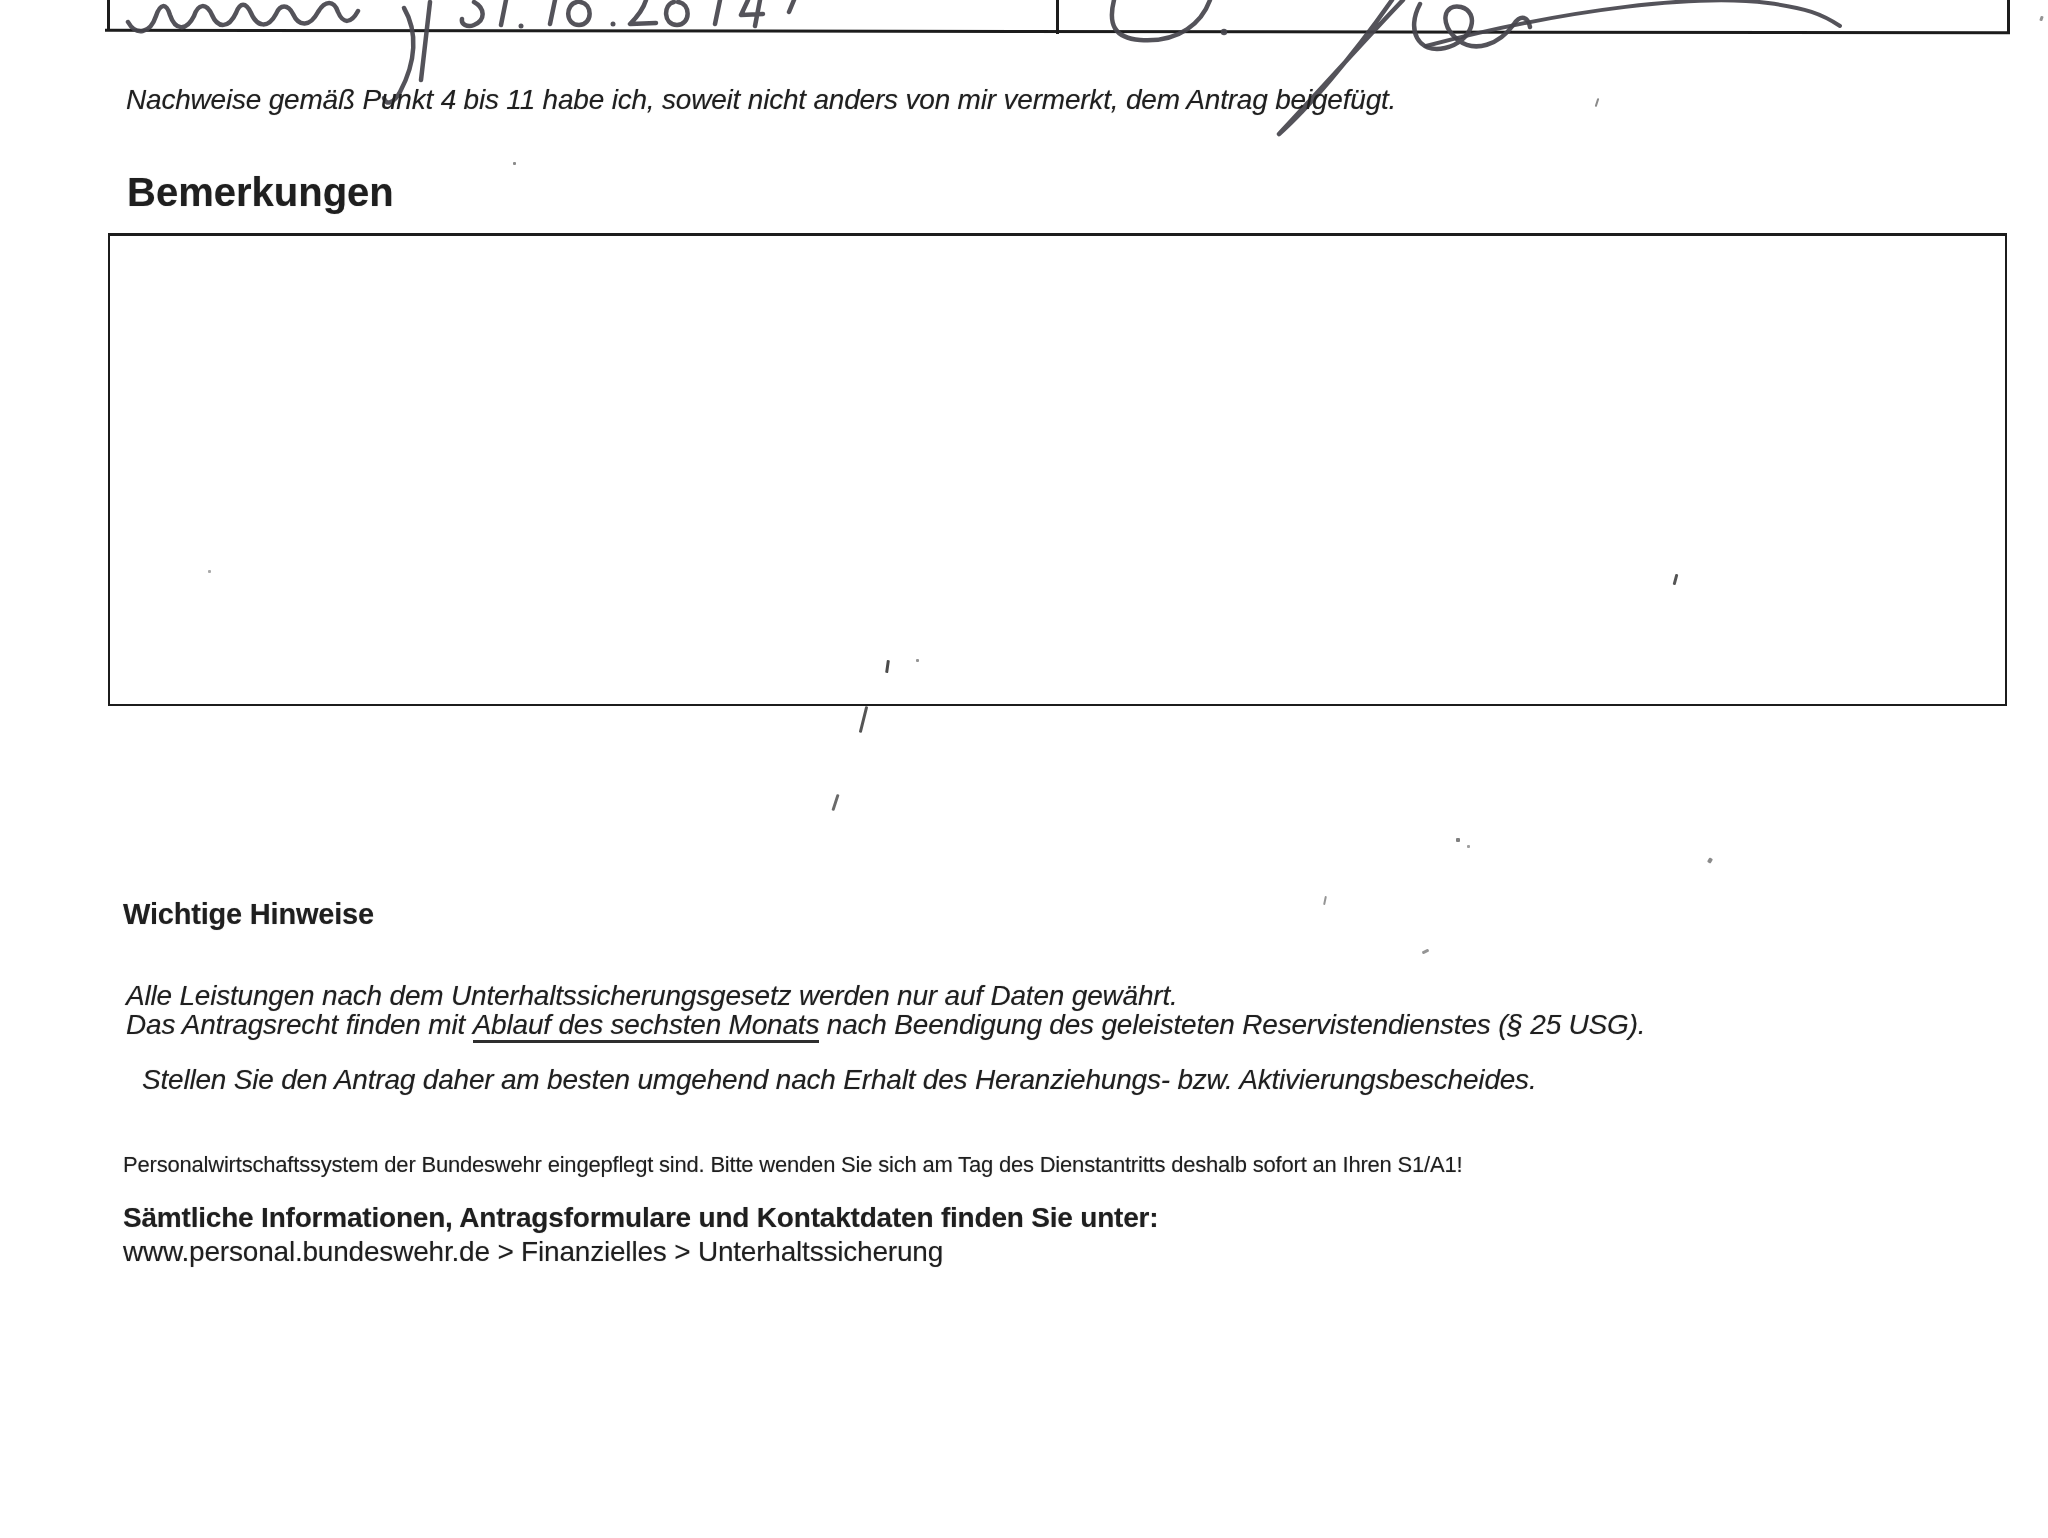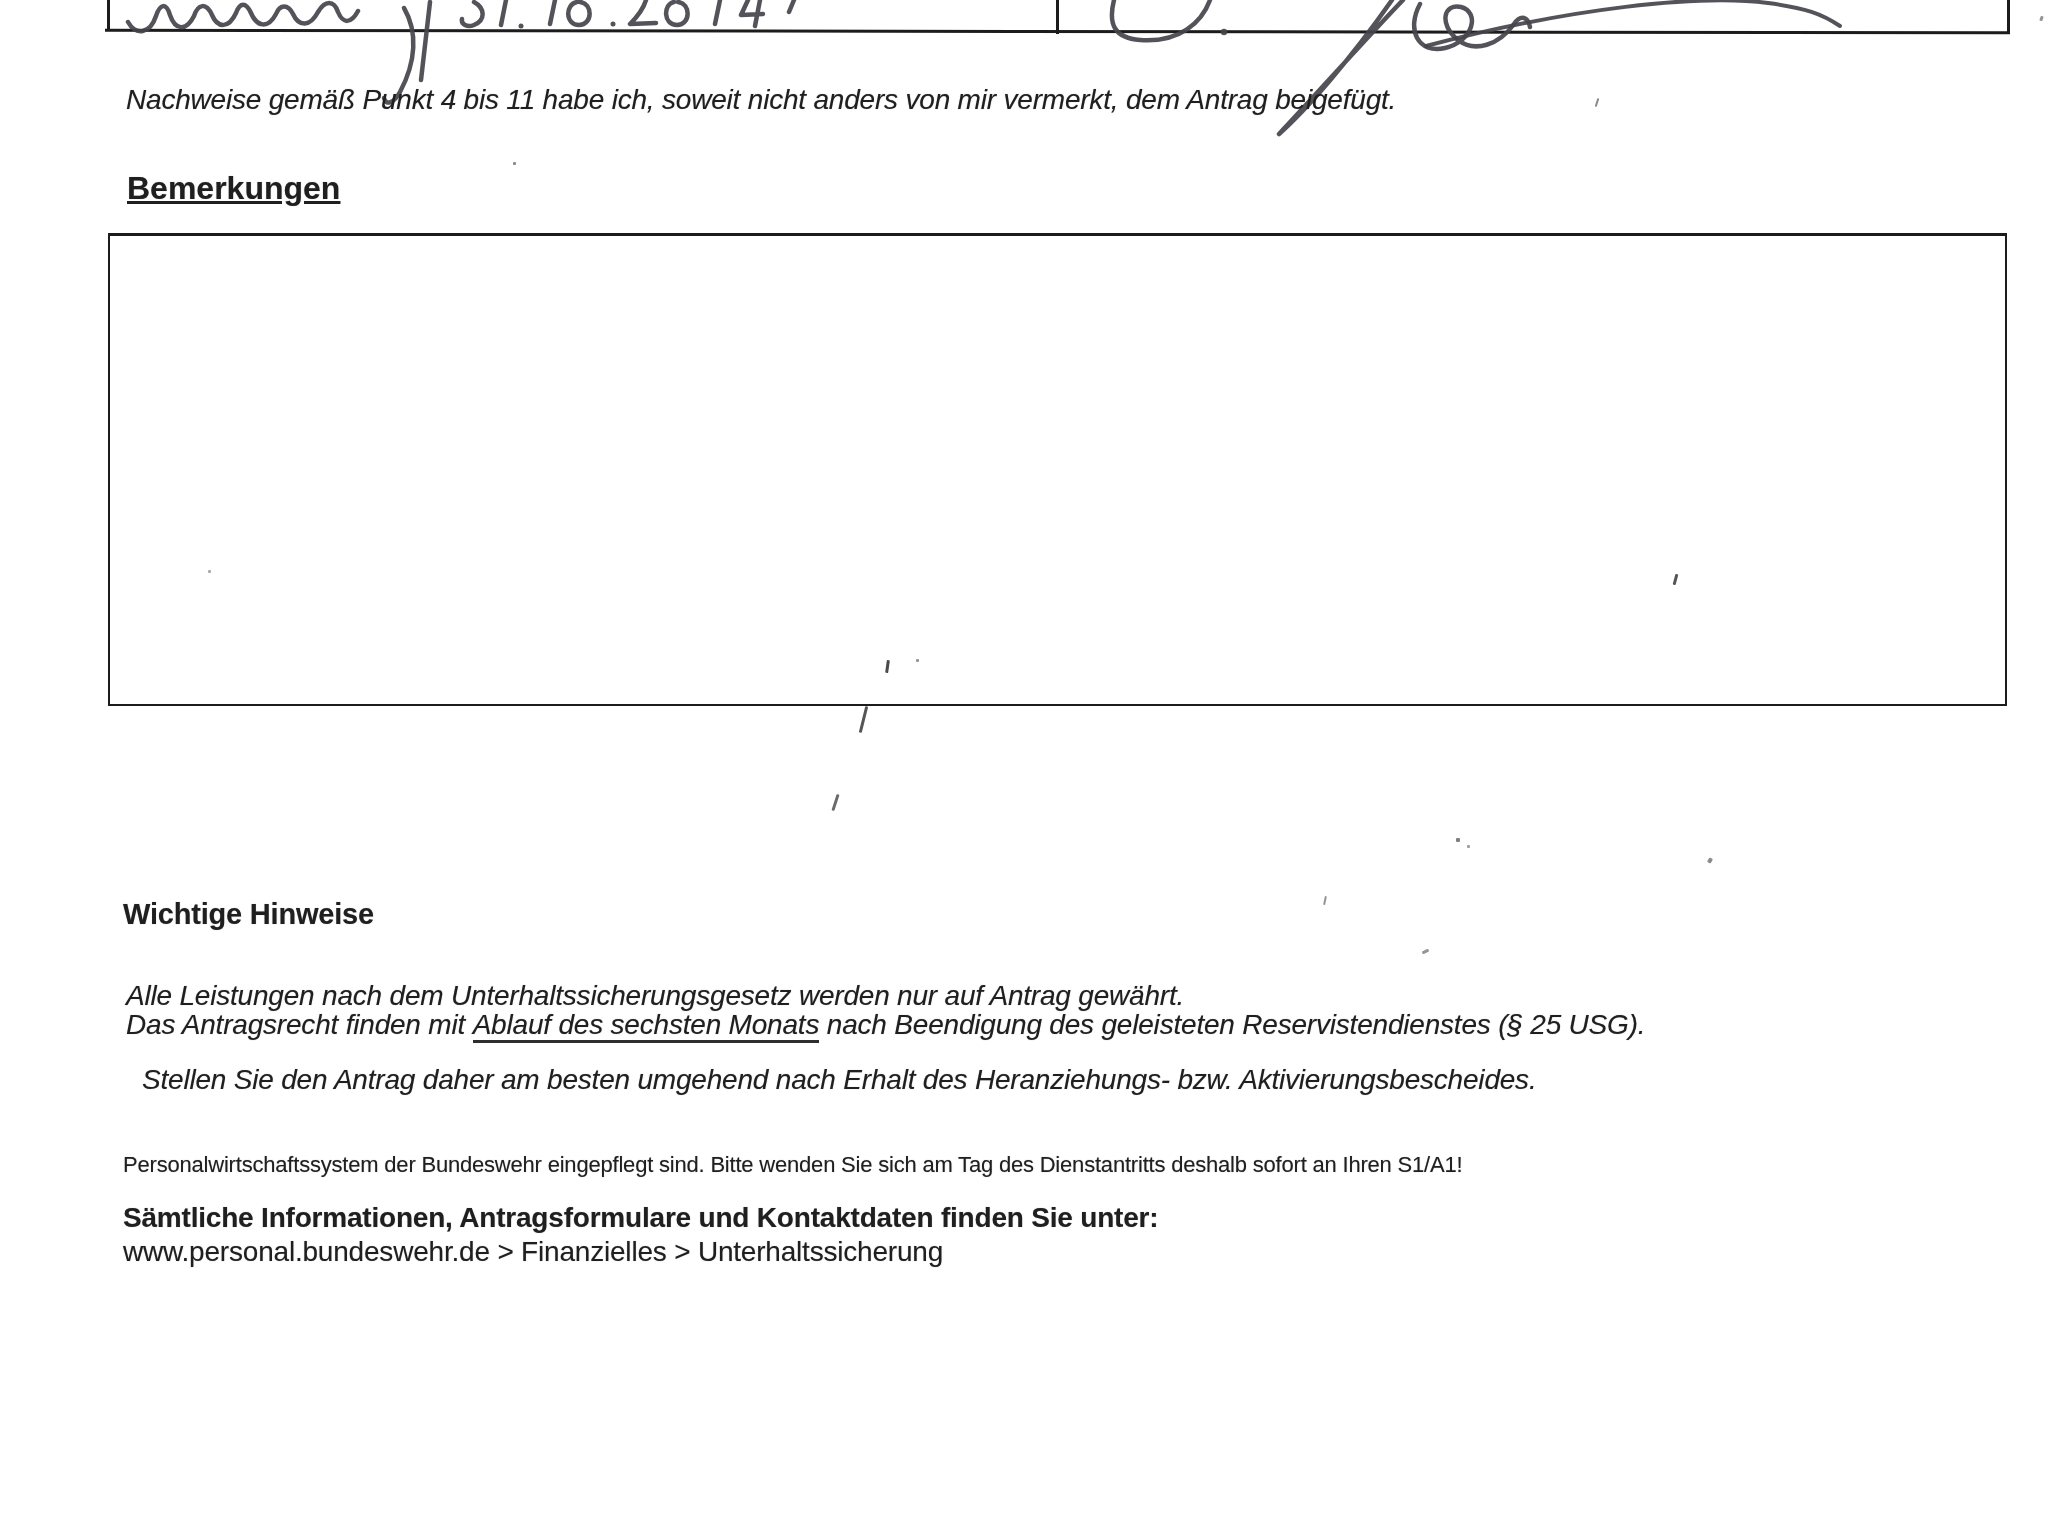--- a/index.html
+++ b/index.html
@@ -73,27 +73,27 @@
   <svg class="abs scribble" role="img" style="left:1100px;top:0;" width="760" height="310" viewBox="0 0 760 310" aria-label="handschriftliche Unterschrift (oben abgeschnitten, unleserlich)">
     <path d="M 14,0 C 8,24 14,38 40,40 C 80,43 102,22 110,0"></path>
     <circle cx="124" cy="32" r="3.2"></circle>
     <path d="M 292,0 C 250,60 206,110 179,134 C 213,98 259,46 303,0"></path>
     <path d="M 320,4 C 306,30 318,54 345,48 C 374,41 380,12 361,7 C 344,3 338,24 358,40 C 375,53 399,45 414,24 C 421,14 428,17 430,27"></path>
     <path d="M 326,46 C 470,8 600,-6 668,3 C 706,8 722,14 740,26" style="stroke-width:4;"></path>
   </svg>
 
   <div class="abs txt italic" style="left:126px;top:84px;font-size:28px;">Nachweise gemäß Punkt 4 bis 11 habe ich, soweit nicht anders von mir vermerkt, dem Antrag beigefügt.</div>
 
-  <div class="abs txt bold" style="left:127px;top:170px;font-size:32px;letter-spacing:0;text-decoration:underline;">Bemerkungen</div>
+  <div class="abs txt bold" style="left:127px;top:170px;font-size:40px;letter-spacing:0;">Bemerkungen</div>
 
   <div class="abs remarks-box" style="left:108px;top:233px;width:1895px;height:468px;" aria-label="Bemerkungen"></div>
 
   <div class="abs txt bold" style="left:123px;top:898px;font-size:29px;text-align:right;">Wichtige Hinweise</div>
 
-  <div class="abs txt italic" style="left:126px;top:980px;font-size:28px;">Alle Leistungen nach dem Unterhaltssicherungsgesetz werden nur auf Antrag gewährt.</div>
+  <div class="abs txt italic" style="left:126px;top:980px;font-size:28px;">Alle Leistungen nach dem Unterhaltssicherungsgesetz werden nur auf Daten gewährt.</div>
 
   <div class="abs txt italic" style="left:126px;top:1009px;font-size:28px;">
     <span>Das Antragsrecht finden mit </span><span class="u-seg">Ablauf des sechsten Monats</span><span> nach Beendigung des geleisteten Reservistendienstes (§ 25 USG).</span>
   </div>
 
   <div class="abs txt italic" style="left:142px;top:1064px;font-size:28px;">Stellen Sie den Antrag daher am besten umgehend nach Erhalt des Heranziehungs- bzw. Aktivierungsbescheides.</div>
 
 
   <div class="abs txt" style="left:123px;top:1152px;font-size:22px;">Personalwirtschaftssystem der Bundeswehr eingepflegt sind. Bitte wenden Sie sich am Tag des Dienstantritts deshalb sofort an Ihren S1/A1!</div>
 

